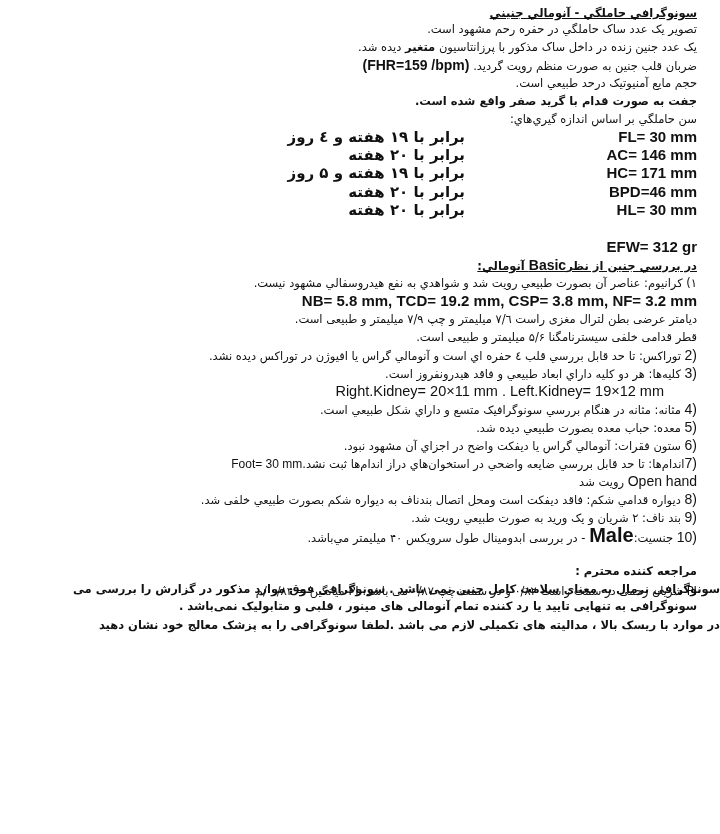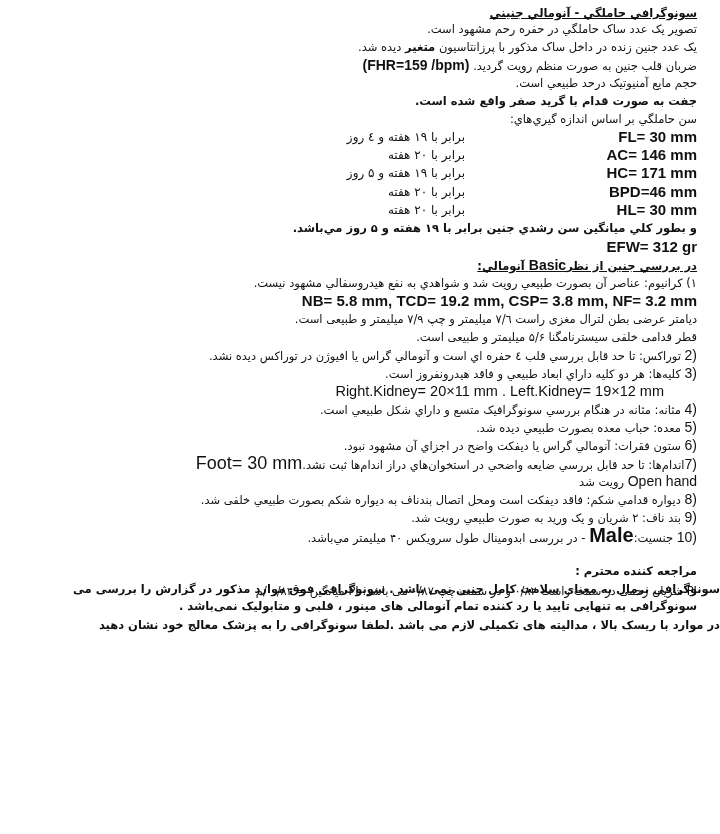--- a/index.html
+++ b/index.html
@@ -16,21 +16,21 @@
     .u { text-decoration: underline; }
     .lat { font-family: "Liberation Sans", sans-serif; direction: ltr; unicode-bidi: embed; }
     .latbig { font-family: "Liberation Sans", sans-serif; font-weight: bold; font-size: 15px; direction: ltr; unicode-bidi: embed; }
     .meas-row { position: absolute; right: 23px; width: 440px; height: 18px; line-height: 18px; }
     .meas-val {
       position: absolute; right: 0; width: 200px; text-align: right;
       font-family: "Liberation Sans", sans-serif; font-weight: bold; font-size: 15px;
       direction: ltr;
     }
     .meas-age {
-      position: absolute; right: 232px; white-space: nowrap; font-size: 12px; font-weight: normal;
+      position: absolute; right: 232px; white-space: nowrap; font-size: 15px; font-weight: bold;
       direction: rtl;
     }
     .center-ltr {
       position: absolute; white-space: nowrap; direction: ltr;
       font-family: "Liberation Sans", sans-serif; font-size: 14.5px; line-height: 18px;
     }
   </style>
 </head>
 <body>
 
@@ -69,21 +69,20 @@
   </div>
   <div class="meas-row" style="top:183px;">
     <span class="meas-val">BPD=46   mm</span>
     <span class="meas-age">برابر با  ۲۰ هفته</span>
   </div>
   <div class="meas-row" style="top:201px;">
     <span class="meas-val">HL= 30  mm</span>
     <span class="meas-age">برابر با  ۲۰ هفته</span>
   </div>
 
-  <div class="line b" style="top:219px;">و بطور كلي ميانگين سن رشدي جنين برابر با  ۱۹ هفته و ۵ روز مي‌باشد.</div>
 
   <div class="line" style="top:238px;">
     <span class="latbig">EFW= 312  gr</span>
   </div>
 
   <div class="line b u" style="top:256px;">
     <span>در بررسي جنين از نظر</span><span class="lat" style="font-size:14px;">Basic</span><span> آنومالي:</span>
   </div>
 
   <div class="line" style="top:274px;">۱) كرانيوم: عناصر آن بصورت طبيعي رويت شد و شواهدي به نفع هيدروسفالي مشهود نيست.</div>
@@ -110,21 +109,21 @@
 
   <div class="line" style="top:418px;">
     <span class="lat" style="font-size:14px;">5)</span><span> معده: حباب معده بصورت طبيعي ديده شد.</span>
   </div>
 
   <div class="line" style="top:436px;">
     <span class="lat" style="font-size:14px;">6)</span><span> ستون فقرات: آنومالي گراس يا ديفكت واضح در اجزاي آن مشهود نبود.</span>
   </div>
 
   <div class="line" style="top:454px;">
-    <span class="lat" style="font-size:14px;">7)</span><span>اندام‌ها: تا حد قابل بررسي ضايعه واضحي در استخوان‌هاي دراز اندام‌ها ثبت نشد.</span><span class="lat" style="font-size:18px;">Foot= 30  mm</span>
+    <span class="lat" style="font-size:14px;">7)</span><span>اندام‌ها: تا حد قابل بررسي ضايعه واضحي در استخوان‌هاي دراز اندام‌ها ثبت نشد.</span><span class="lat" style="font-size:12px;">Foot= 30  mm</span>
   </div>
 
   <div class="line" style="top:472px;">
     <span class="lat" style="font-size:14px;">Open hand</span><span> رويت شد</span>
   </div>
 
   <div class="line" style="top:490px;">
     <span class="lat" style="font-size:14px;">8)</span><span> ديواره قدامي شكم: فاقد ديفكت است ومحل اتصال بندناف به ديواره شكم بصورت طبيعي خلفی شد.</span>
   </div>
 

